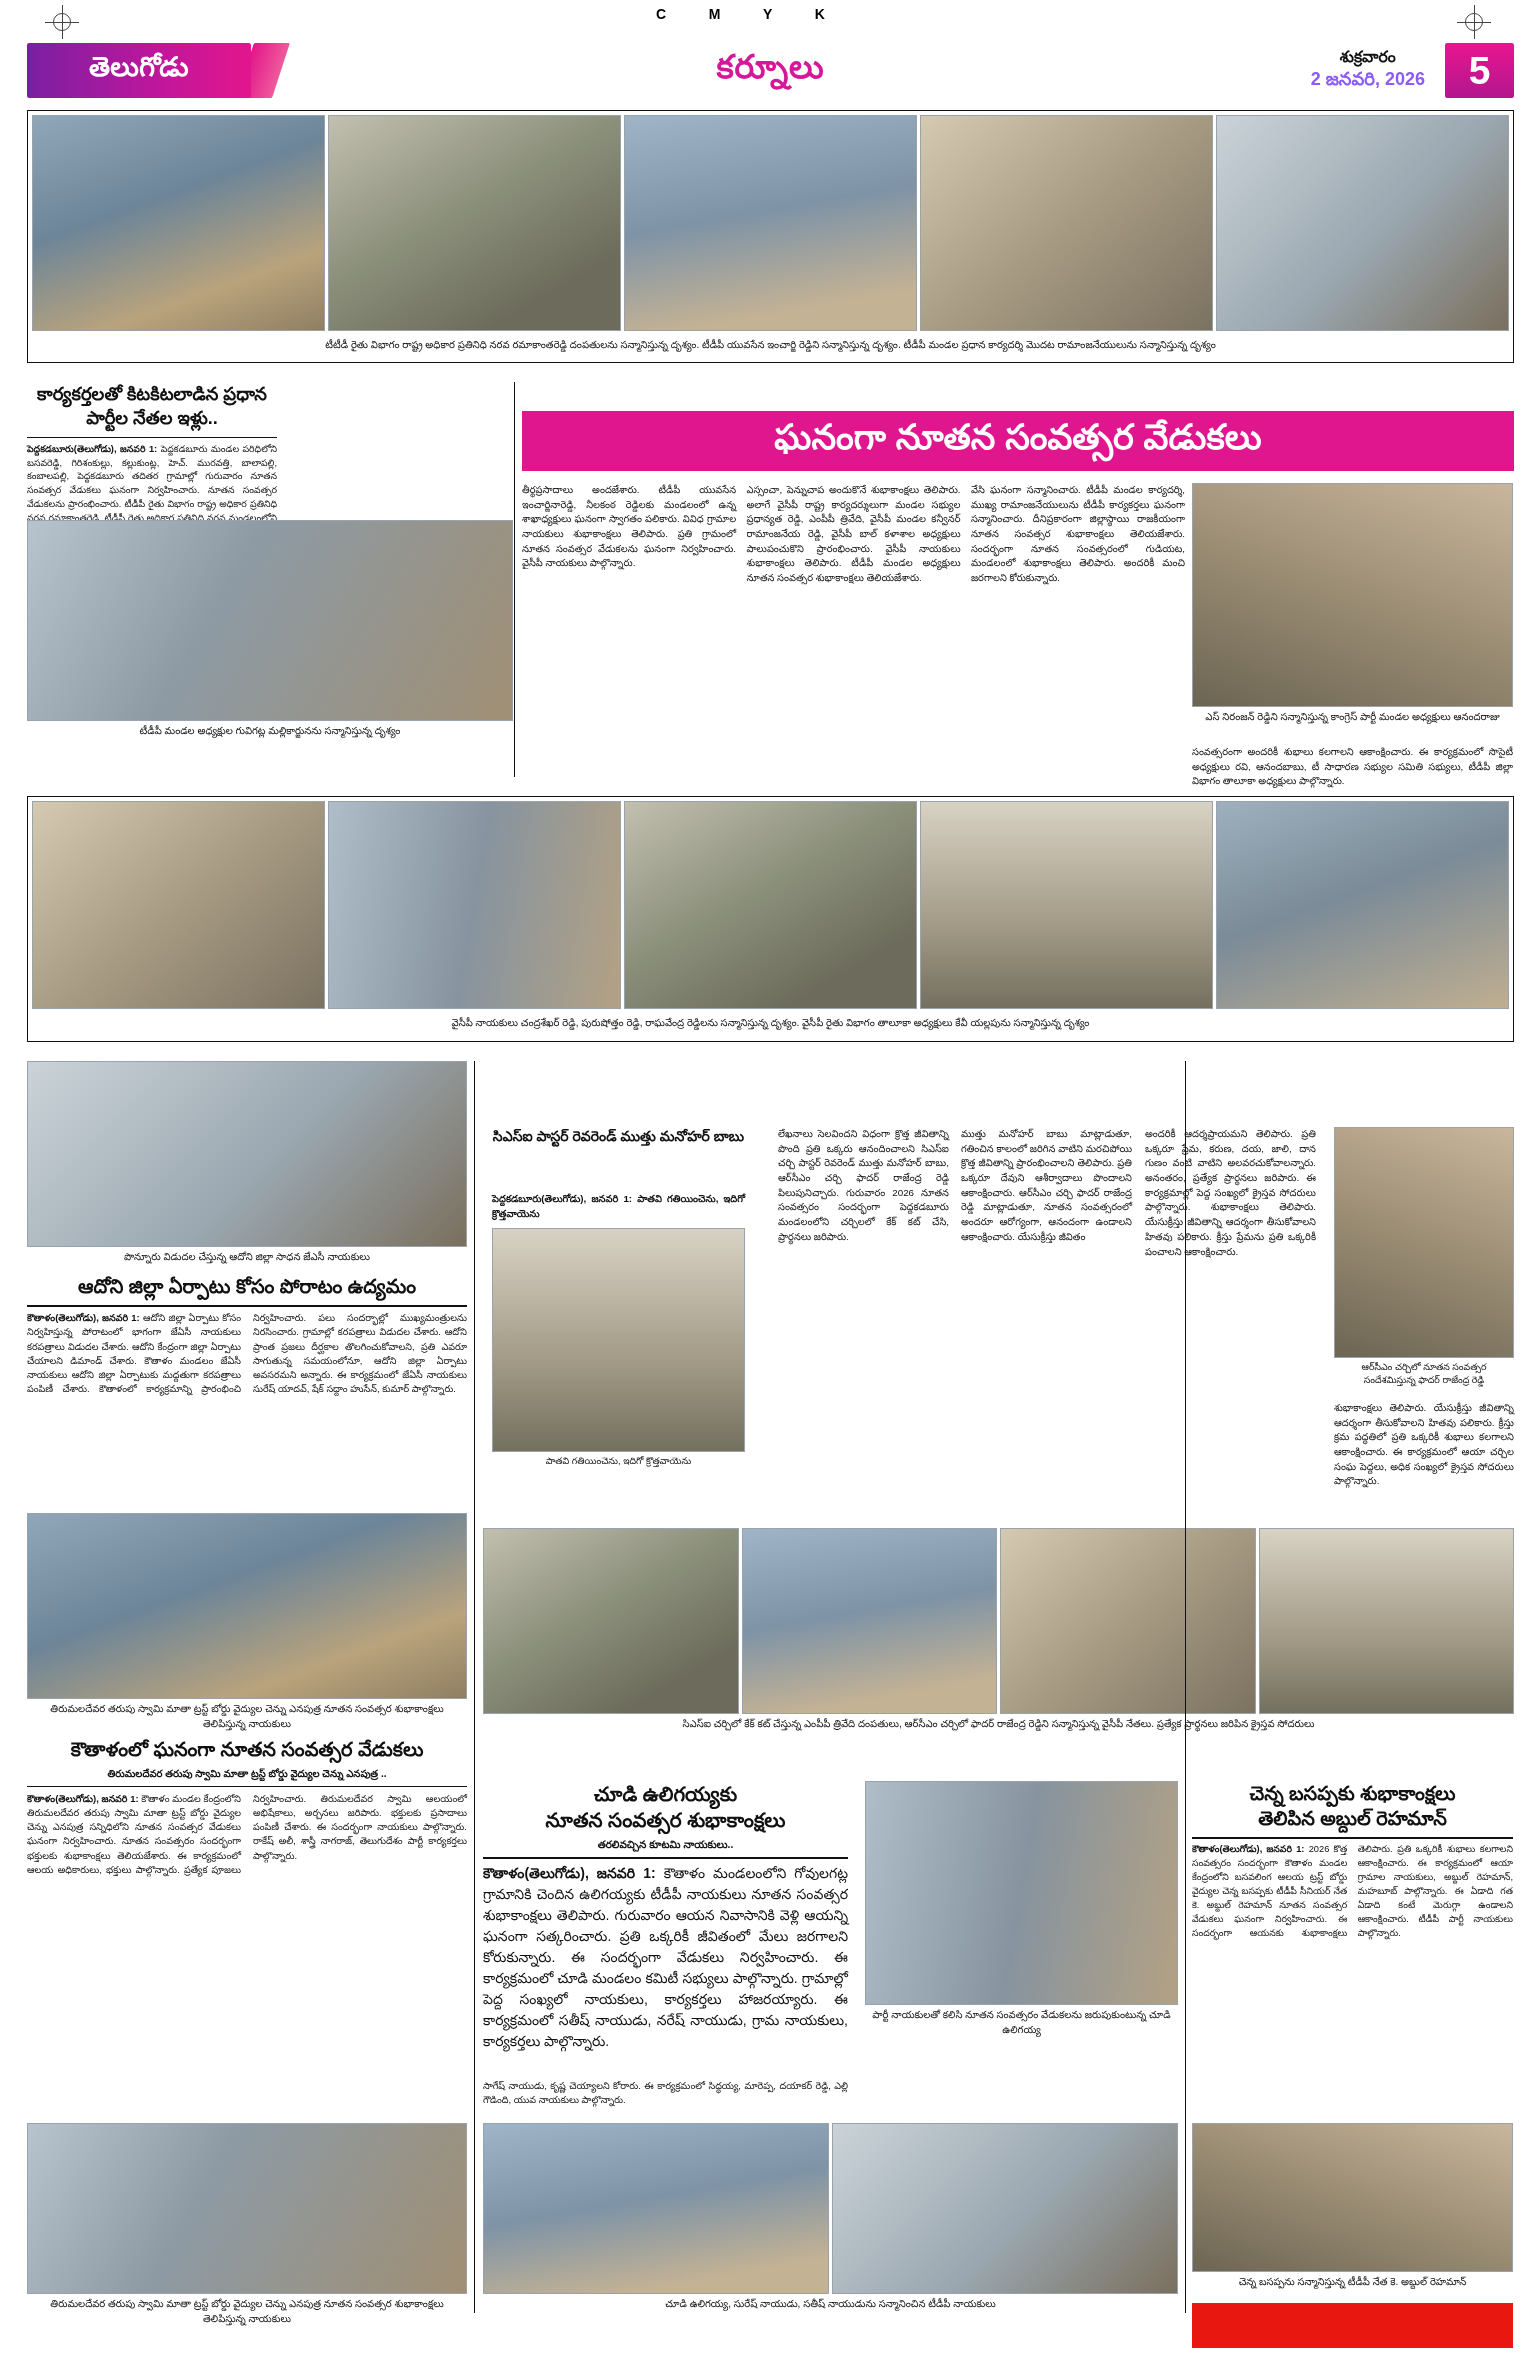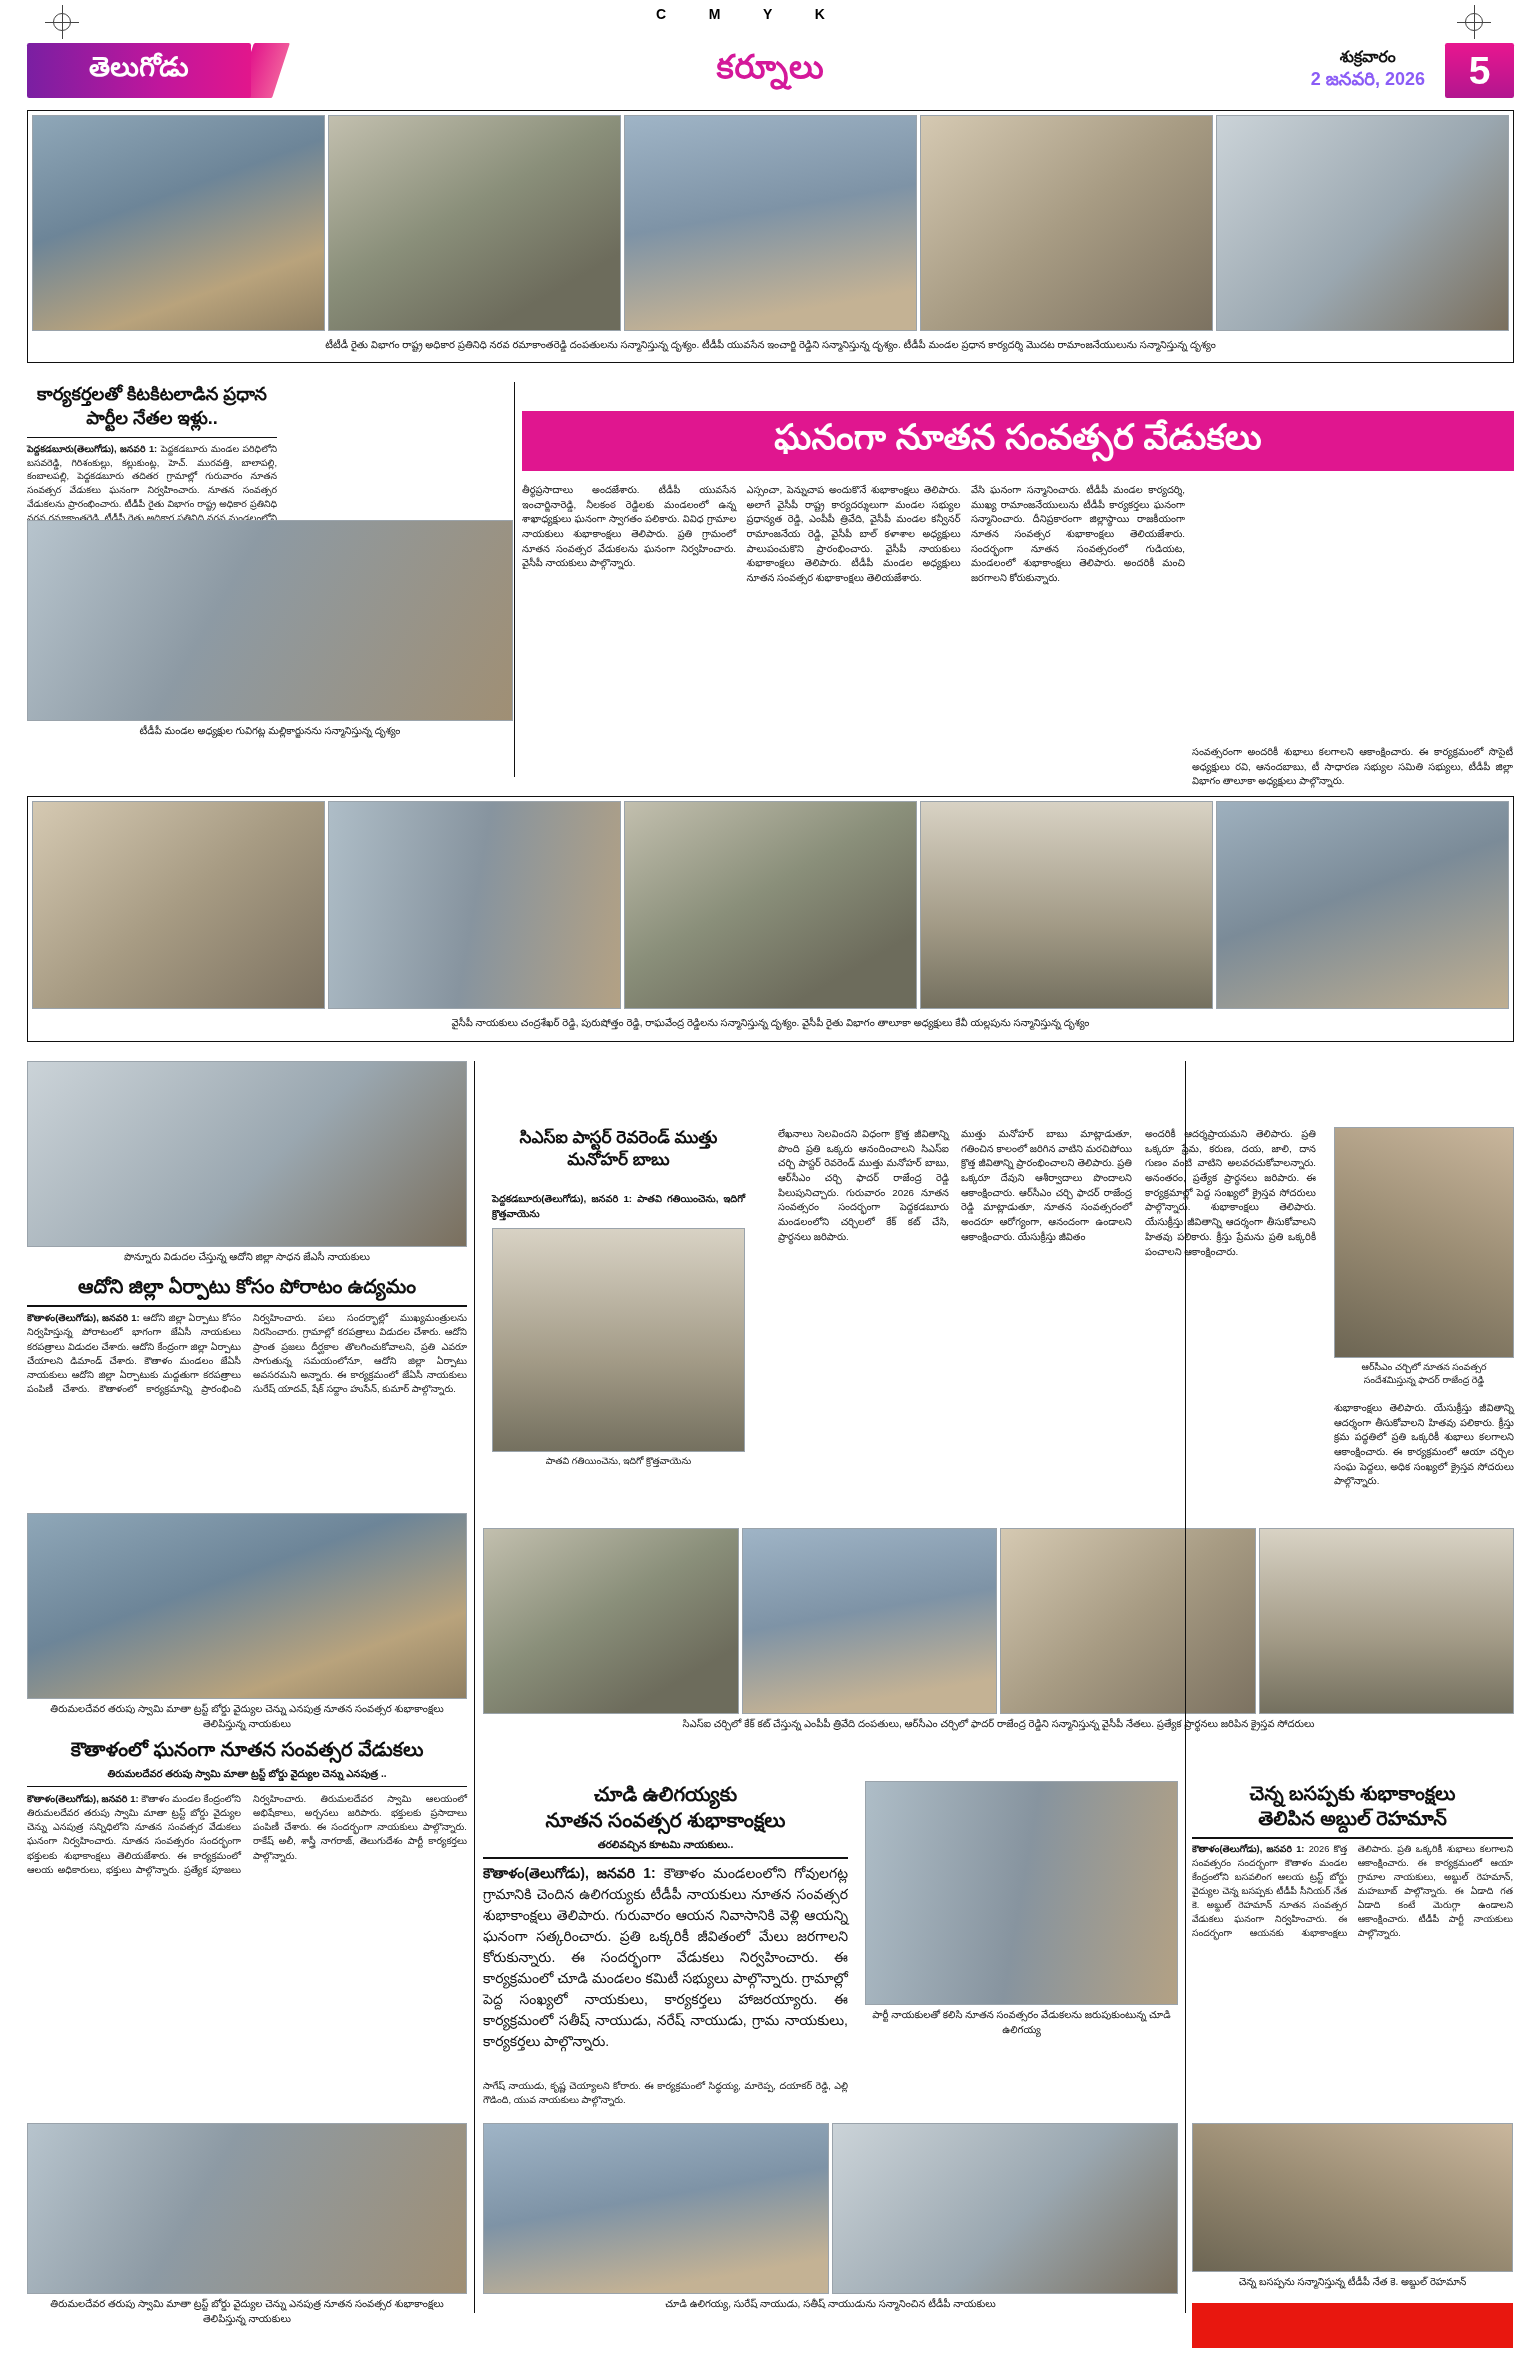--- a/index.html
+++ b/index.html
@@ -164,20 +164,26 @@
 
   <div class="box banner pink" style="left:522px; top:411px; width:992px; height:60px; font-size:35px;">ఘనంగా నూతన సంవత్సర వేడుకలు</div>
 
   <div class="box" style="left:522px; top:483px; width:663px; display:flex; gap:10.4px;">
     <div class="col-text" style="flex:1;">తీర్థప్రసాదాలు అందజేశారు. టీడీపీ యువసేన ఇంచార్జినారెడ్డి, నీలకంఠ రెడ్డిలకు మండలంలో ఉన్న శాఖాధ్యక్షులు ఘనంగా స్వాగతం పలికారు. వివిధ గ్రామాల నాయకులు శుభాకాంక్షలు తెలిపారు. ప్రతి గ్రామంలో నూతన సంవత్సర వేడుకలను ఘనంగా నిర్వహించారు. వైసీపీ నాయకులు పాల్గొన్నారు.</div>
     <div class="col-text" style="flex:1;">ఎస్సంచా, పెన్నుచాప అందుకొనే శుభాకాంక్షలు తెలిపారు. అలాగే వైసీపీ రాష్ట్ర కార్యదర్శులుగా మండల సభ్యుల ప్రధాన్యత రెడ్డి, ఎంపీపీ త్రివేది, వైసీపీ మండల కన్వీనర్ రామాంజనేయ రెడ్డి, వైసీపీ బాల్ కళాశాల అధ్యక్షులు పాలుపంచుకొని ప్రారంభించారు. వైసీపీ నాయకులు శుభాకాంక్షలు తెలిపారు. టీడీపీ మండల అధ్యక్షులు నూతన సంవత్సర శుభాకాంక్షలు తెలియజేశారు.</div>
     <div class="col-text" style="flex:1;">వేసి ఘనంగా సన్మానించారు. టీడీపీ మండల కార్యదర్శి, ముఖ్య రామాంజనేయులును టీడీపీ కార్యకర్తలు ఘనంగా సన్మానించారు. దీనిప్రకారంగా జిల్లాస్థాయి రాజకీయంగా నూతన సంవత్సర శుభాకాంక్షలు తెలియజేశారు. సందర్భంగా నూతన సంవత్సరంలో గుడియట, మండలంలో శుభాకాంక్షలు తెలిపారు. అందరికీ మంచి జరగాలని కోరుకున్నారు.</div>
   </div>
   <div class="box col-text" style="left:1192px; top:745px; width:321px;">సంవత్సరంగా అందరికీ శుభాలు కలగాలని ఆకాంక్షించారు. ఈ కార్యక్రమంలో సొసైటీ అధ్యక్షులు రవి, ఆనందబాబు, టీ సాధారణ సభ్యుల సమితి సభ్యులు, టీడీపీ జిల్లా విభాగం తాలూకా అధ్యక్షులు పాల్గొన్నారు.</div>
 
+  <div class="box" style="left:1192px; top:483px; width:321px;">
+    <div class="photo p7" style="width:321px; height:224px;">
+        <div class="ph-inner"></div>
+      </div>
+    <div class="cap">ఎస్ నిరంజన్ రెడ్డిని సన్మానిస్తున్న కాంగ్రెస్ పార్టీ మండల అధ్యక్షులు ఆనందరాజు</div>
+  </div>
 
   <div class="box" style="left:27px; top:796px; width:1487px; height:246px; border:0.7px solid #111;">
     <div class="collage" style="padding:3.7px; height:216px;">
       <div class="photo p3">
           <div class="ph-inner"></div>
         </div>
       <div class="photo p8">
           <div class="ph-inner"></div>
         </div>
       <div class="photo p2">
@@ -187,21 +193,21 @@
           <div class="ph-inner"></div>
         </div>
       <div class="photo p10">
           <div class="ph-inner"></div>
         </div>
     </div>
     <div class="cap">వైసీపీ నాయకులు చంద్రశేఖర్ రెడ్డి, పురుషోత్తం రెడ్డి, రాఘవేంద్ర రెడ్డిలను సన్మానిస్తున్న దృశ్యం. వైసీపీ రైతు విభాగం తాలూకా అధ్యక్షులు కేవీ యల్లపును సన్మానిస్తున్న దృశ్యం</div>
   </div>
 
 
-  <div class="box sub-head" style="left:492px; top:1127px; width:253px; font-size:17px;">సిఎస్‌ఐ పాస్టర్ రెవరెండ్ ముత్తు మనోహర్ బాబు</div>
+  <div class="box sub-head" style="left:492px; top:1127px; width:253px; font-size:14px;">సిఎస్‌ఐ పాస్టర్ రెవరెండ్ ముత్తు మనోహర్ బాబు</div>
   <div class="box col-text" style="left:492px; top:1192px; width:253px;">
     <span class="lead">పెద్దకడబూరు(తెలుగోడు), జనవరి 1:</span>
     <span class="lead">పాతవి గతియించెను, ఇదిగో క్రొత్తవాయెను</span>
   </div>
   <div class="box col-text" style="left:778px; top:1127px; width:171px;">లేఖనాలు సెలవిందని విధంగా క్రొత్త జీవితాన్ని పొంది ప్రతి ఒక్కరు ఆనందించాలని సిఎస్‌ఐ చర్చి పాస్టర్ రెవరెండ్ ముత్తు మనోహర్ బాబు, ఆర్‌సీఎం చర్చి ఫాదర్ రాజేంద్ర రెడ్డి పిలుపునిచ్చారు. గురువారం 2026 నూతన సంవత్సరం సందర్భంగా పెద్దకడబూరు మండలంలోని చర్చిలలో కేక్ కట్ చేసి, ప్రార్థనలు జరిపారు.</div>
   <div class="box col-text" style="left:961px; top:1127px; width:171px;">ముత్తు మనోహర్ బాబు మాట్లాడుతూ, గతించిన కాలంలో జరిగిన వాటిని మరచిపోయి క్రొత్త జీవితాన్ని ప్రారంభించాలని తెలిపారు. ప్రతి ఒక్కరూ దేవుని ఆశీర్వాదాలు పొందాలని ఆకాంక్షించారు. ఆర్‌సీఎం చర్చి ఫాదర్ రాజేంద్ర రెడ్డి మాట్లాడుతూ, నూతన సంవత్సరంలో అందరూ ఆరోగ్యంగా, ఆనందంగా ఉండాలని ఆకాంక్షించారు. యేసుక్రీస్తు జీవితం</div>
   <div class="box col-text" style="left:1145px; top:1127px; width:171px;">అందరికీ ఆదర్శప్రాయమని తెలిపారు. ప్రతి ఒక్కరూ ప్రేమ, కరుణ, దయ, జాలి, దాన గుణం వంటి వాటిని అలవరచుకోవాలన్నారు. అనంతరం, ప్రత్యేక ప్రార్థనలు జరిపారు. ఈ కార్యక్రమాల్లో పెద్ద సంఖ్యలో క్రైస్తవ సోదరులు పాల్గొన్నారు. శుభాకాంక్షలు తెలిపారు. యేసుక్రీస్తు జీవితాన్ని ఆదర్శంగా తీసుకోవాలని హితవు పలికారు. క్రీస్తు ప్రేమను ప్రతి ఒక్కరికీ పంచాలని ఆకాంక్షించారు.</div>
 
   <div class="box" style="left:492px; top:1228px; width:253px;">
     <div class="photo p9" style="width:253px; height:224px;">

